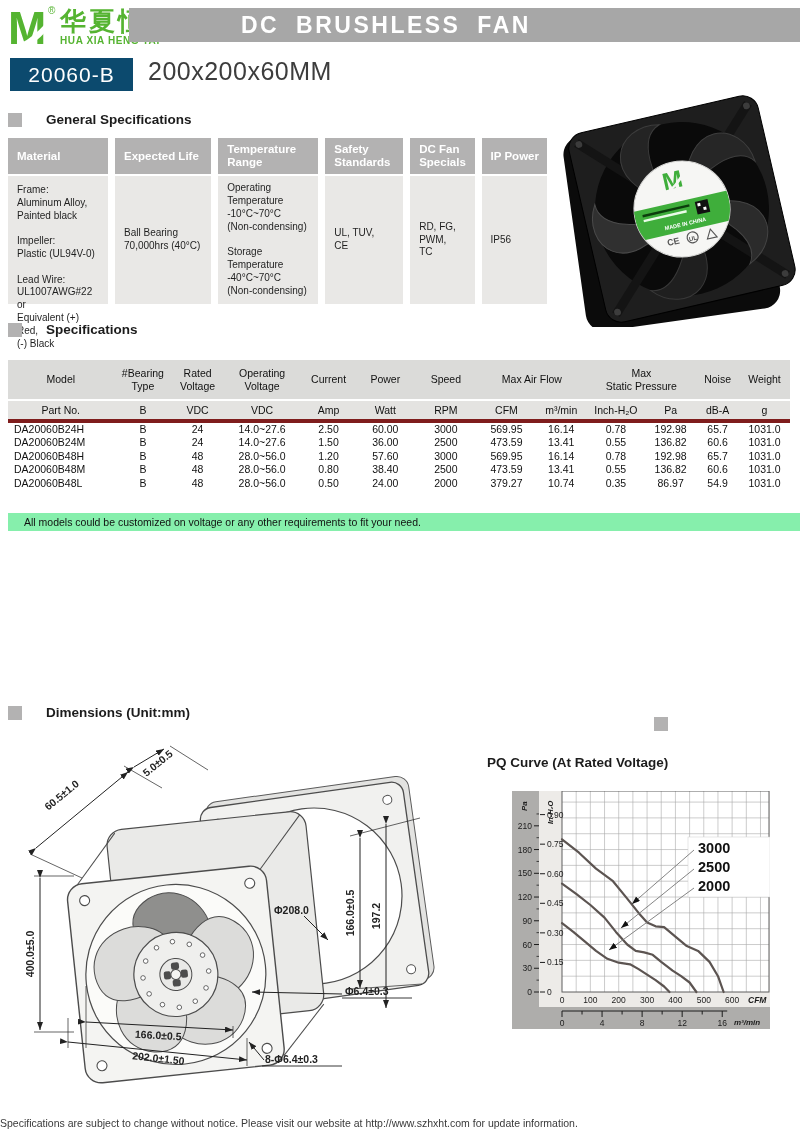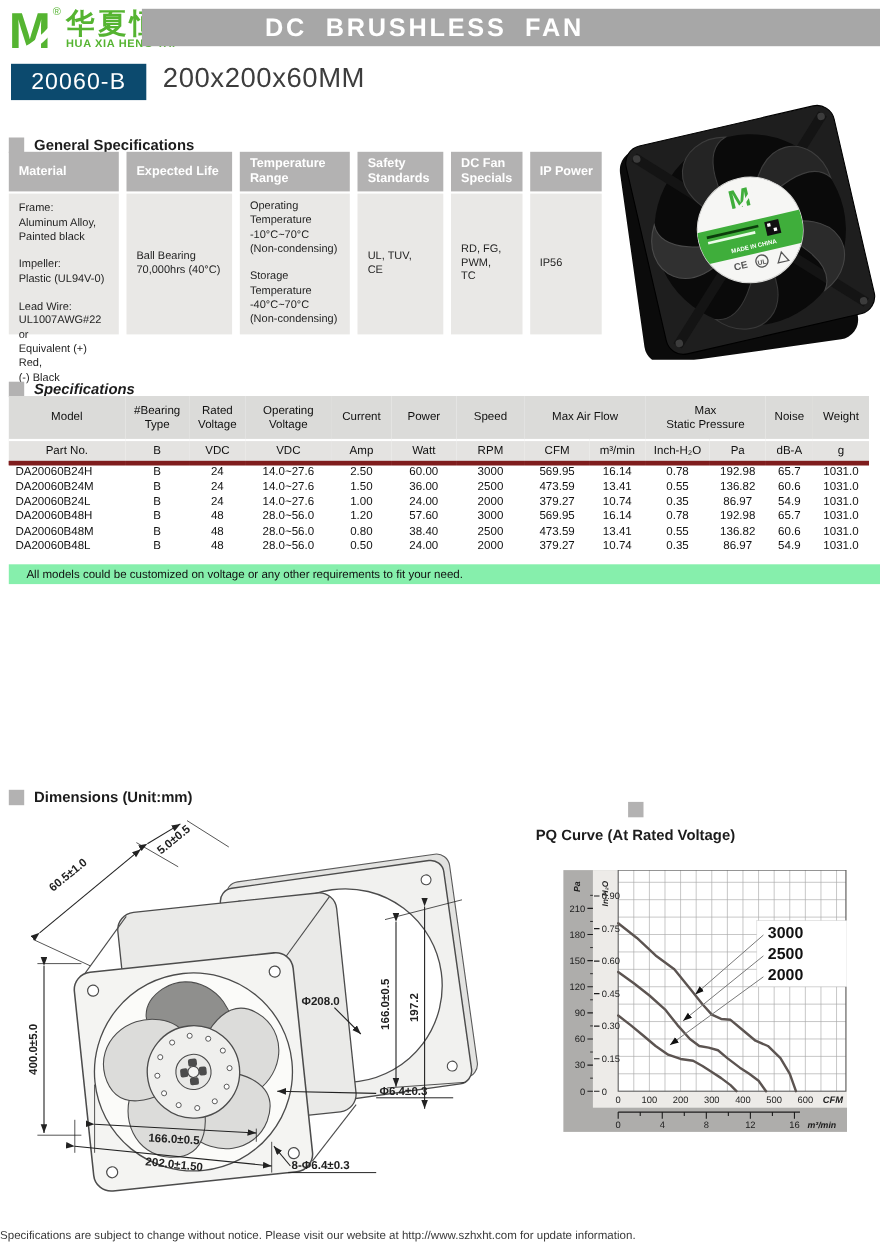--- a/index.html
+++ b/index.html
@@ -14,21 +14,21 @@
   .logo-cn { font-size:26px; font-weight:700; color:#55b431; letter-spacing:3px; line-height:28px; }
   .logo-en { font-size:10px; font-weight:700; color:#55b431; letter-spacing:0.6px; }
   .banner { position:absolute; left:129px; top:8px; width:671px; height:34px; background:#a7a7a7;
             color:#fff; font-size:23px; font-weight:700; letter-spacing:2.5px; word-spacing:8px;
             line-height:34px; padding-left:112px; }
   .model-badge { position:absolute; left:10px; top:58px; width:123px; height:33px; background:#0c4a6e;
             color:#fff; font-size:21px; text-align:center; line-height:33px; letter-spacing:1px; }
   .size-label { position:absolute; left:148px; top:57px; font-size:25px; color:#3d3d3d; letter-spacing:0.5px; }
 
   
-  .sec { position:absolute; display:flex; align-items:center; gap:9px;margin-top:12px; }
+  .sec { position:absolute; display:flex; align-items:flex-end; gap:24px; }
   .sec .sq { width:14px; height:14px; background:#b3b2b2; }
   .sec .lbl { font-size:13.5px; font-weight:700; color:#1c1c1c; }
 
   
   .gtable { position:absolute; left:8px; top:138px; width:539px; display:flex; gap:7px; }
   .gcol { display:flex; flex-direction:column; gap:2px; }
   .ghead { background:#b3b2b2; color:#fff; font-weight:700; font-size:11.5px; line-height:13px;
            height:36px; display:flex; align-items:center; padding-left:9px; white-space:pre-line; }
   .gbody { background:#e9e8e6; font-size:10px; line-height:12.8px; height:128px;
            padding:8px 6px 6px 9px; white-space:pre-line; display:flex; }
@@ -175,21 +175,21 @@
       </g>
       <g fill="#3c3c3c">
         <circle cx="-86" cy="-86" r="3.4"></circle>
           <circle cx="86" cy="-86" r="3.4"></circle>
         <circle cx="-86" cy="86" r="3.4"></circle>
           <circle cx="86" cy="86" r="3.4"></circle>
       </g>
     </g>
   </svg>
 
-  <div class="sec" style="left:8px; top:334px;font-style:italic;">
+  <div class="sec" style="left:8px; top:322px;">
     <div class="sq"></div>
     <div class="lbl">Specifications</div>
   </div>
 
   <table class="stable">
     <colgroup>
       <col style="width:13.5%">
         <col style="width:7.5%">
         <col style="width:6.5%">
         <col style="width:10%">
@@ -259,35 +259,20 @@
           <td>24</td>
           <td>14.0~27.6</td>
           <td>1.50</td>
           <td>36.00</td>
           <td>2500</td>
           <td>473.59</td>
           <td>13.41</td>
           <td>0.55</td>
           <td>136.82</td>
           <td>60.6</td>
-          <td>1031.0</td>
-        </tr>
-        <tr>
-          <td class="partno">DA20060B24L</td>
-          <td>B</td>
-          <td>24</td>
-          <td>14.0~27.6</td>
-          <td>1.00</td>
-          <td>24.00</td>
-          <td>2000</td>
-          <td>379.27</td>
-          <td>10.74</td>
-          <td>0.35</td>
-          <td>86.97</td>
-          <td>54.9</td>
           <td>1031.0</td>
         </tr>
         <tr>
           <td class="partno">DA20060B48H</td>
           <td>B</td>
           <td>48</td>
           <td>28.0~56.0</td>
           <td>1.20</td>
           <td>57.60</td>
           <td>3000</td>

